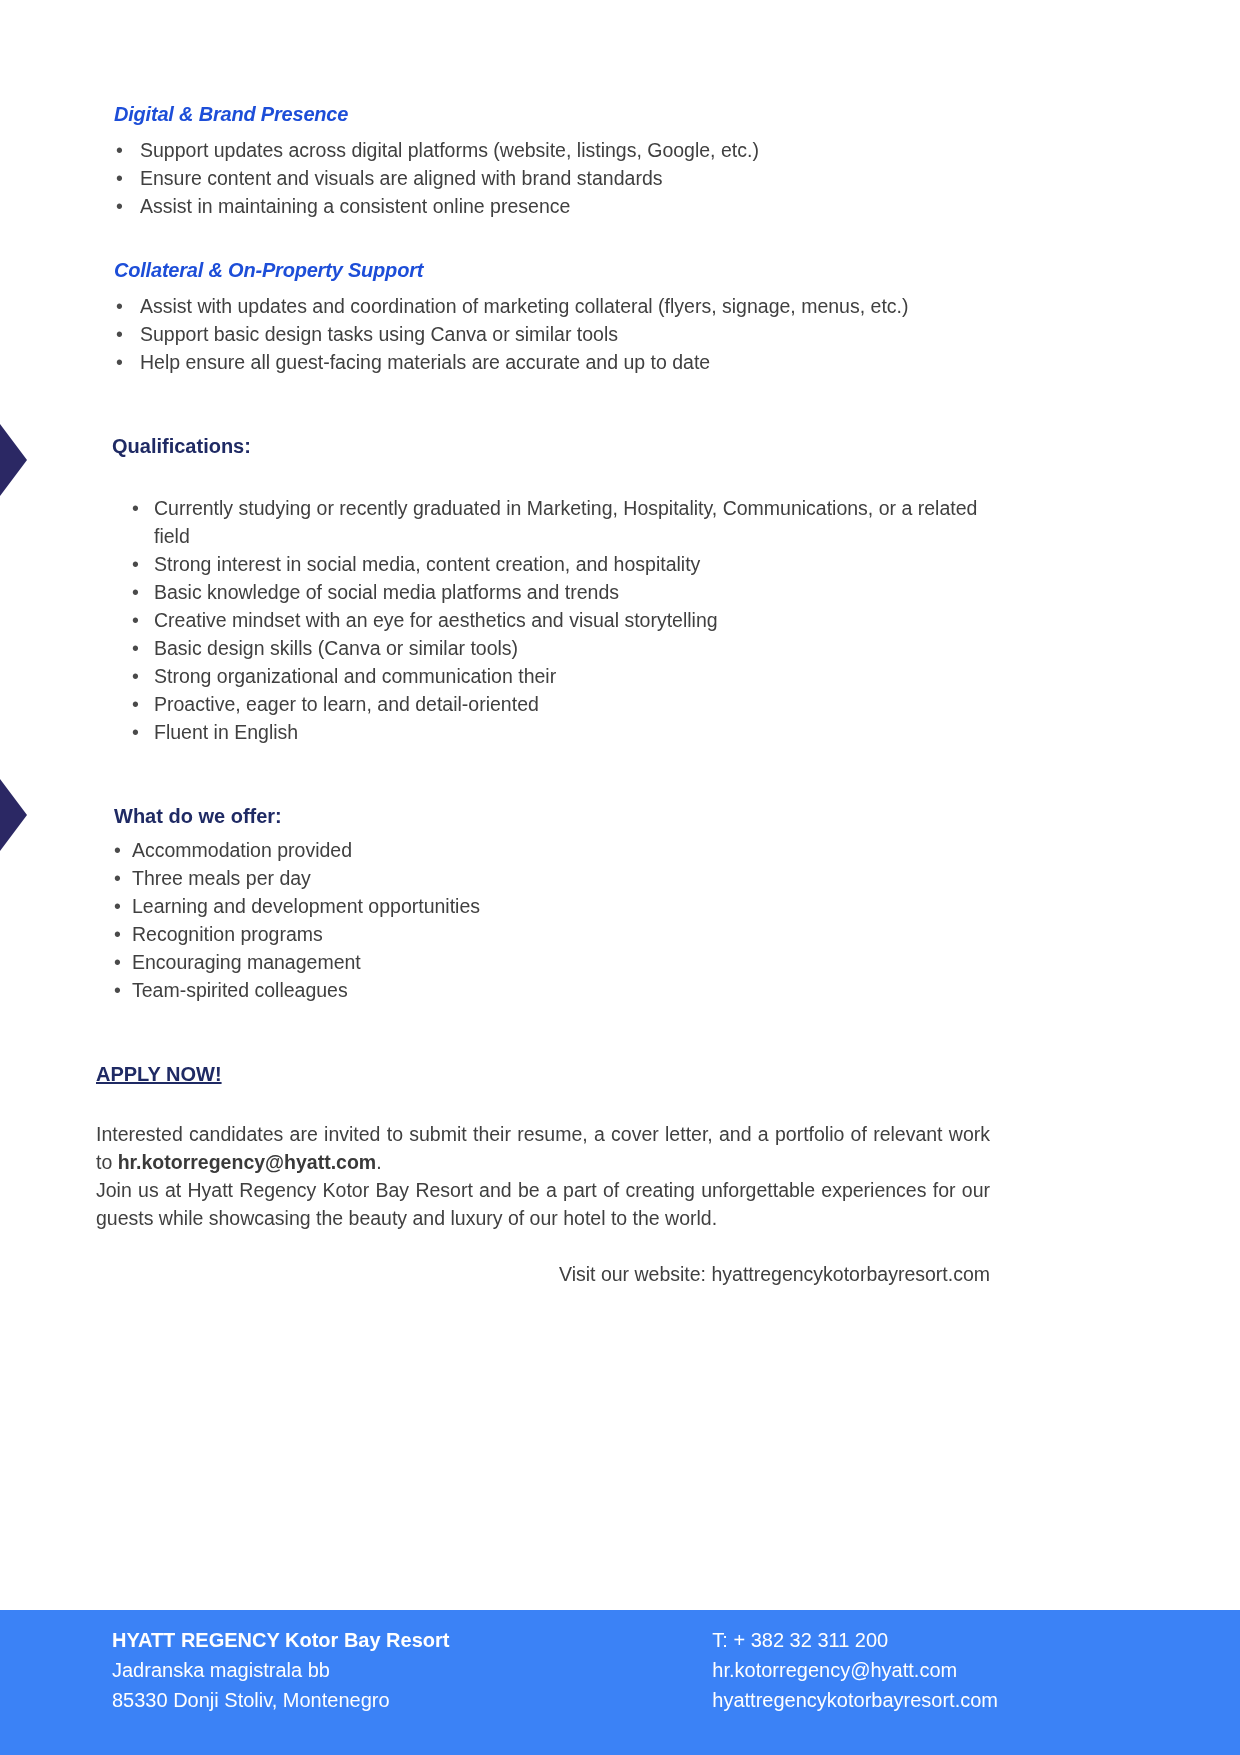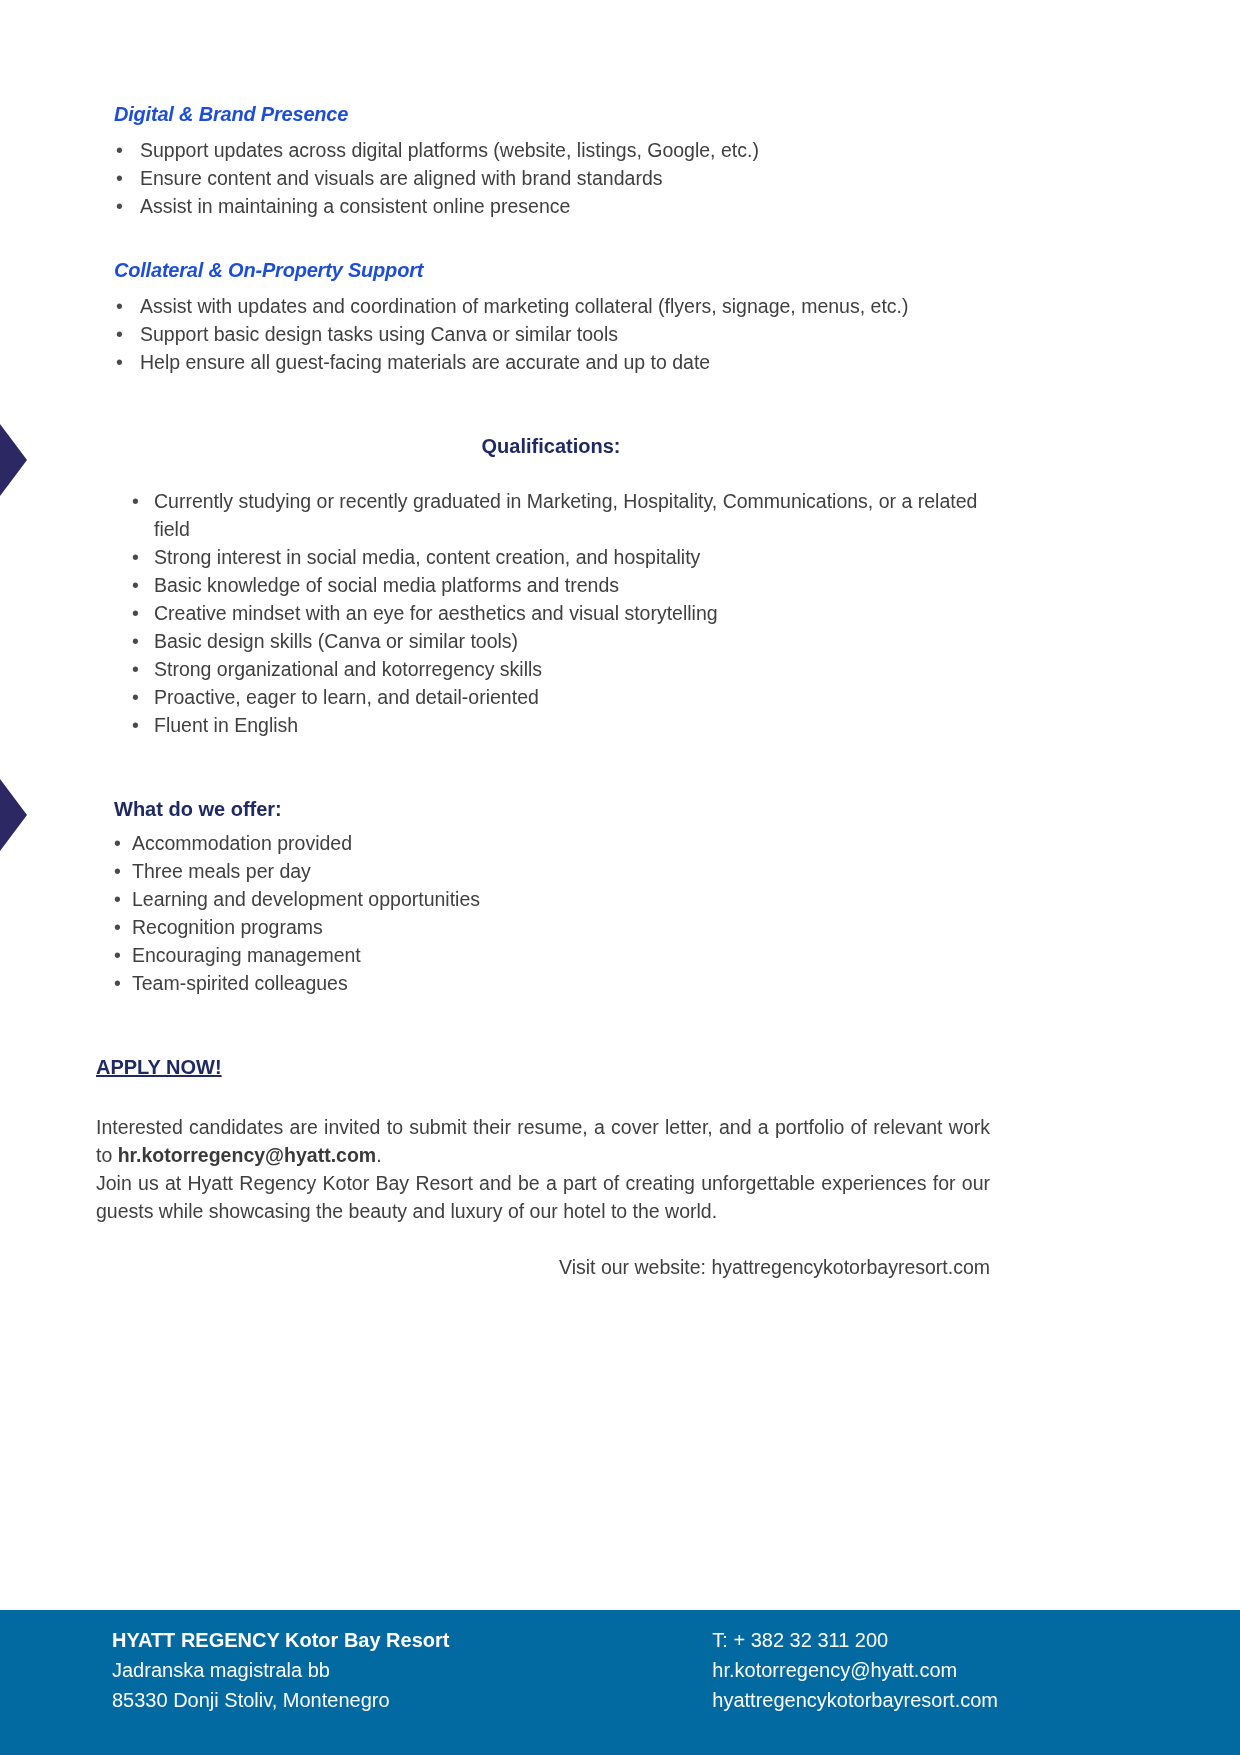--- a/index.html
+++ b/index.html
@@ -29,21 +29,21 @@
     letter-spacing: -0.2px;
   }
 
   
   .navy-heading {
     color: #1f2a64;
     font-weight: bold;
     font-size: 20px;
     margin: 0;
   }
-  .q-heading   { margin: 56px 0 27px 16px; text-align: center; }
+  .q-heading   { margin: 56px 0 34px 16px; }
   .o-heading   { margin: 56px 0 6px 18px; }
   .apply-heading { margin: 56px 0 32px 0; text-decoration: underline; }
 
   ul { list-style: none; margin: 0; padding: 0; }
   li { position: relative; }
   li::before {
     content: "\2022";
     position: absolute;
     color: #4a4a4a;
   }
@@ -81,21 +81,21 @@
   .tri1 { top: 424px; }
   .tri2 { top: 779px; }
 
   
   .footer {
     position: absolute;
     left: 0;
     bottom: 0;
     width: 1240px;
     height: 145px;
-    background: #0369a1;
+    background: #3b82f6;
     color: #ffffff;
     padding: 15px 242px 0 112px;
     display: flex;
     justify-content: space-between;
     font-size: 20px;
     line-height: 30px;
   }
   .footer .col-left .company { font-weight: bold; }
   .footer .col-right { }
 </style>
@@ -126,21 +126,21 @@
   </section>
 
   <section>
     <h3 class="navy-heading q-heading">Qualifications:</h3>
     <ul class="quals">
       <li>Currently studying or recently graduated in Marketing, Hospitality, Communications, or a related field</li>
       <li>Strong interest in social media, content creation, and hospitality</li>
       <li>Basic knowledge of social media platforms and trends</li>
       <li>Creative mindset with an eye for aesthetics and visual storytelling</li>
       <li>Basic design skills (Canva or similar tools)</li>
-      <li>Strong organizational and kotorregency skills</li>
+      <li>Strong organizational and communication their</li>
       <li>Proactive, eager to learn, and detail-oriented</li>
       <li>Fluent in English</li>
     </ul>
   </section>
 
   <section>
     <h3 class="navy-heading o-heading">What do we offer:</h3>
     <ul class="offer">
       <li>Accommodation provided</li>
       <li>Three meals per day</li>

